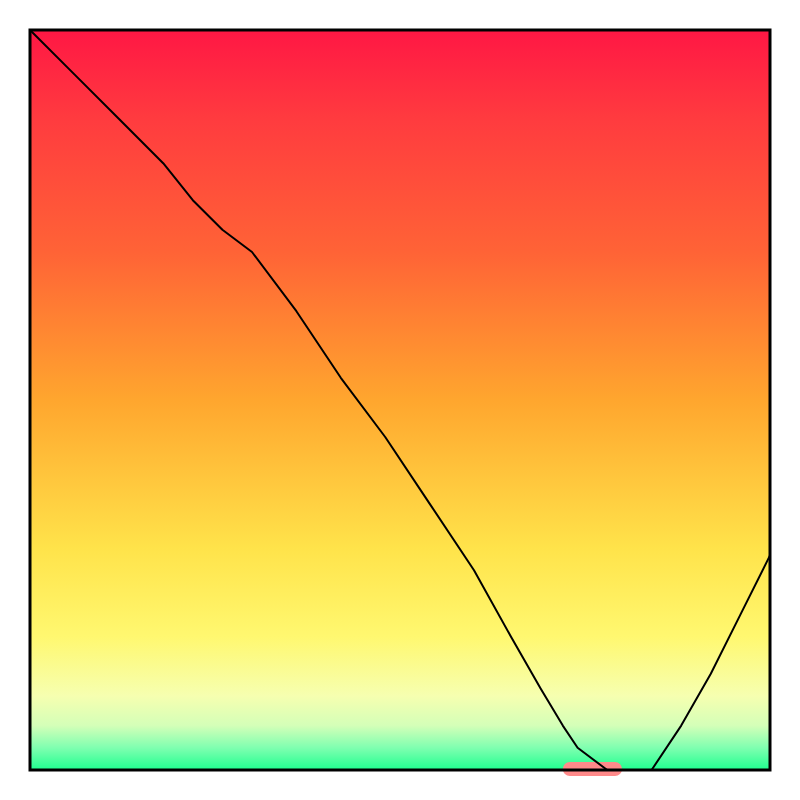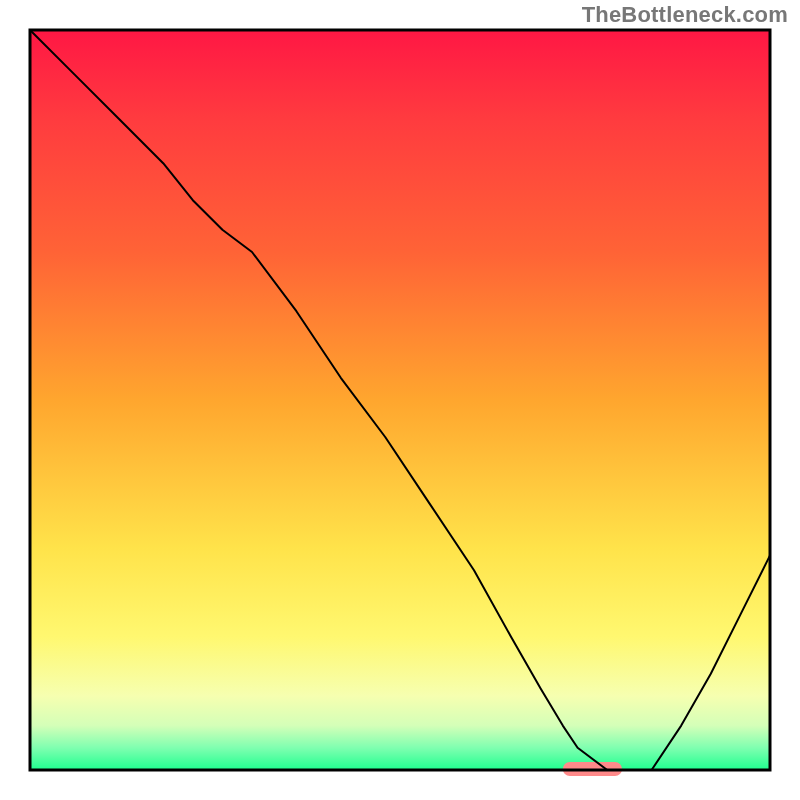--- a/index.html
+++ b/index.html
@@ -29,21 +29,20 @@
   svg {
     position: absolute;
     top: 0;
     left: 0;
   }
 </style>
 </head>
 <body>
 
 <div class="chart-wrap">
-  <div class="watermark">TheBottleneck.com</div>
   <svg id="chart-svg" width="800" height="800" viewBox="0 0 800 800">
       <defs>
         <linearGradient id="bg-grad" x1="0" y1="0" x2="0" y2="1">
           <stop offset="0%" stop-color="#ff1744"></stop>
           <stop offset="12%" stop-color="#ff3b3f"></stop>
           <stop offset="30%" stop-color="#ff6336"></stop>
           <stop offset="50%" stop-color="#ffa62e"></stop>
           <stop offset="70%" stop-color="#ffe34a"></stop>
           <stop offset="82%" stop-color="#fff870"></stop>
           <stop offset="90%" stop-color="#f6ffb0"></stop>

